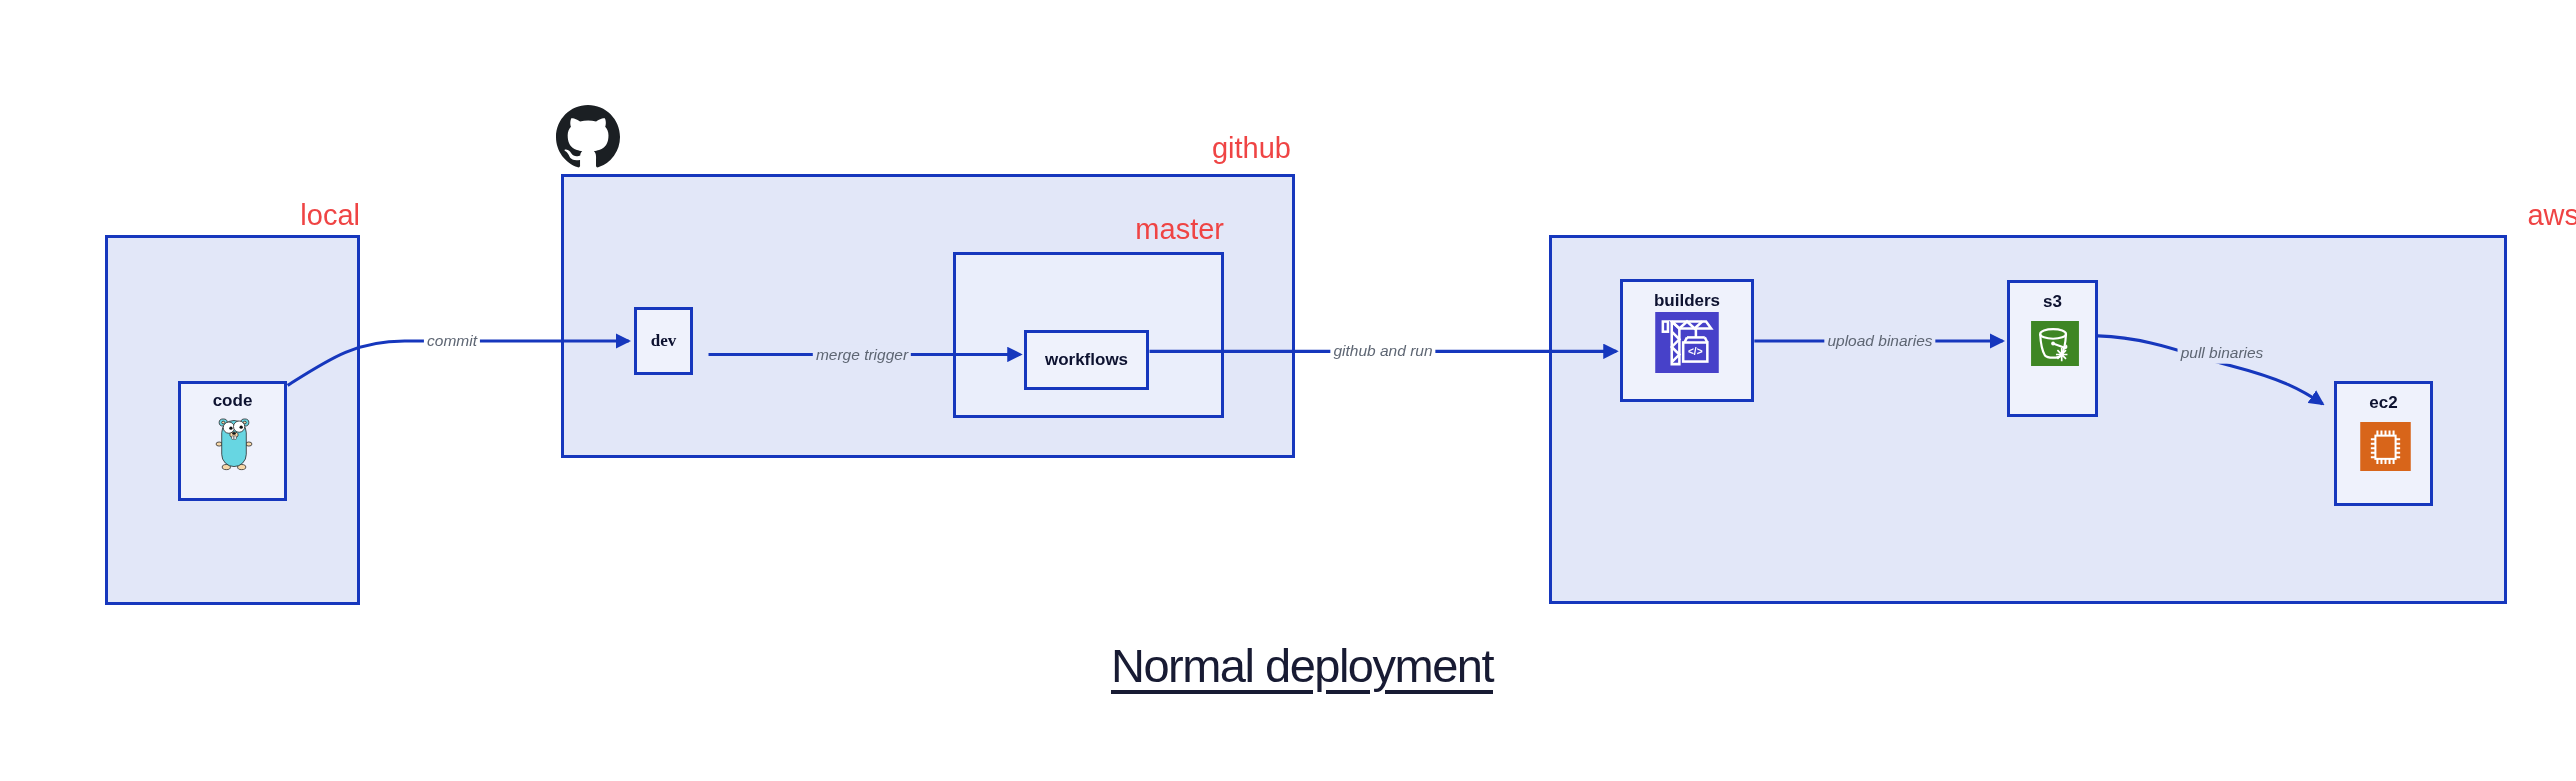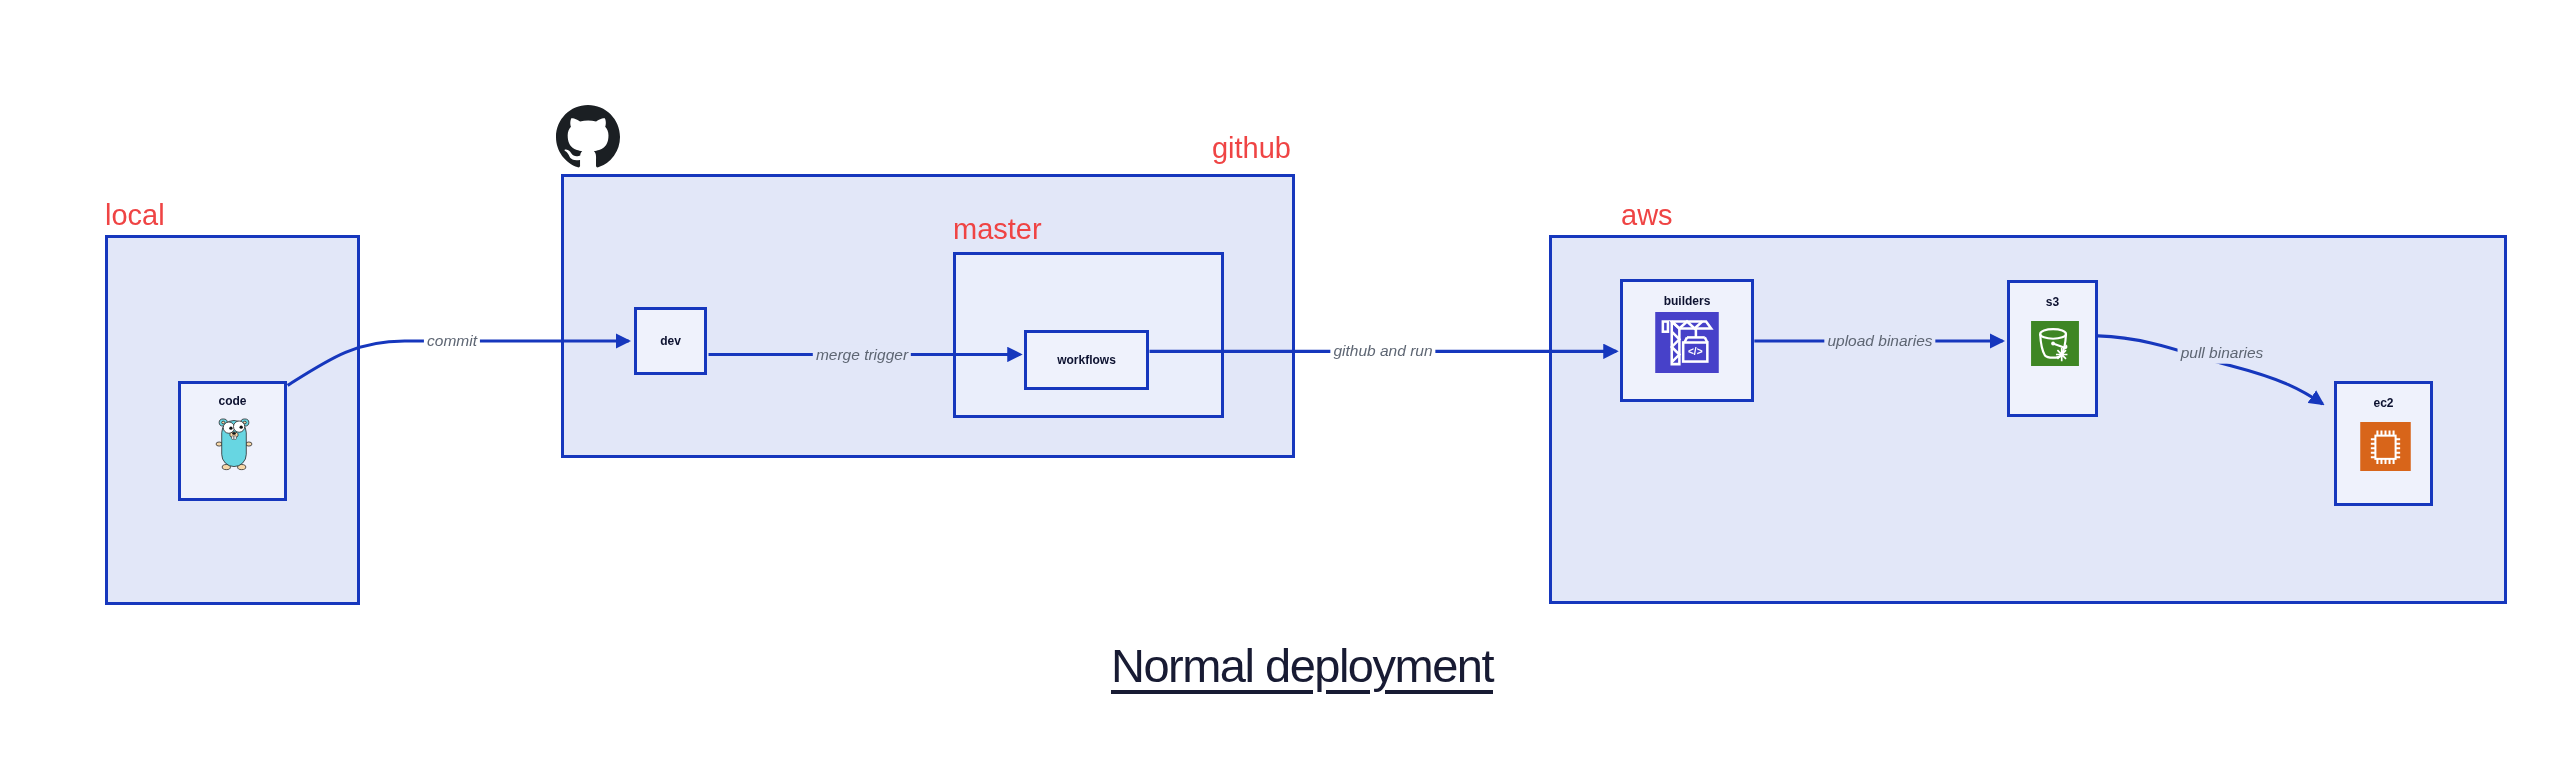--- a/index.html
+++ b/index.html
@@ -9,27 +9,27 @@
   }
   .layer{position:absolute;left:0;top:0;width:2604px;height:781px;}
   
   .gbox{position:absolute;border:3.1px solid #1637bd;box-sizing:border-box;}
   .fill-outer{background:#e2e7f8;}
   .fill-mid{background:#eaeefb;}
   .glabel{
     position:absolute;font-size:29px;line-height:33px;color:#ef4444;
     letter-spacing:0;white-space:nowrap;
   }
-  .center{text-align:left;}
+  .center{text-align:right;}
   .right{text-align:right;}
   
   .node{position:absolute;border:3.1px solid #1637bd;box-sizing:border-box;background:#eff2fc;}
   .nlabel{
     position:absolute;left:0;right:0;text-align:center;font-weight:bold;
-    font-size:12px;line-height:20.6px;color:#0d1230;white-space:nowrap;
+    font-size:17px;line-height:20.6px;color:#0d1230;white-space:nowrap;
   }
   .vcenter{top:50%;transform:translateY(-50%);}
   
   .elabel{
     position:absolute;transform:translate(-50%,-50%);
     font-size:15.5px;font-style:italic;color:#5e6673;line-height:20.6px;
     padding:0 3.1px;white-space:nowrap;
   }
   .bg-white{background:#ffffff;}
   .bg-outer{background:#e2e7f8;}
@@ -100,21 +100,21 @@
       <circle cx="55" cy="25" r="3.2" fill="#111111"></circle>
       <ellipse cx="41" cy="37.5" rx="3.6" ry="2.4" fill="#111111"></ellipse>
       <g stroke="#2e2e2e" stroke-width="1.2" fill="#ffffff">
         <rect x="36.5" y="42" width="4.5" height="7" rx="1.5"></rect>
         <rect x="41" y="42" width="4.5" height="7" rx="1.5"></rect>
       </g>
     </svg>
   </div>
 </div>
 
-<div class="node" style="left:634px;top:307px;width:73px;height:68px;">
+<div class="node" style="left:634px;top:307px;width:59px;height:68px;font-family:Liberation Serif, serif;">
   <div class="nlabel vcenter">dev</div>
 </div>
 
 <div class="node" style="left:1024px;top:330px;width:125px;height:60px;">
   <div class="nlabel vcenter">workflows</div>
 </div>
 
 <div class="node" style="left:1620px;top:279px;width:134px;height:123px;">
   <div class="nlabel" style="top:9.3px;">builders</div>
   <div class="icon" style="left:32px;top:30px;width:64px;height:61px;">

